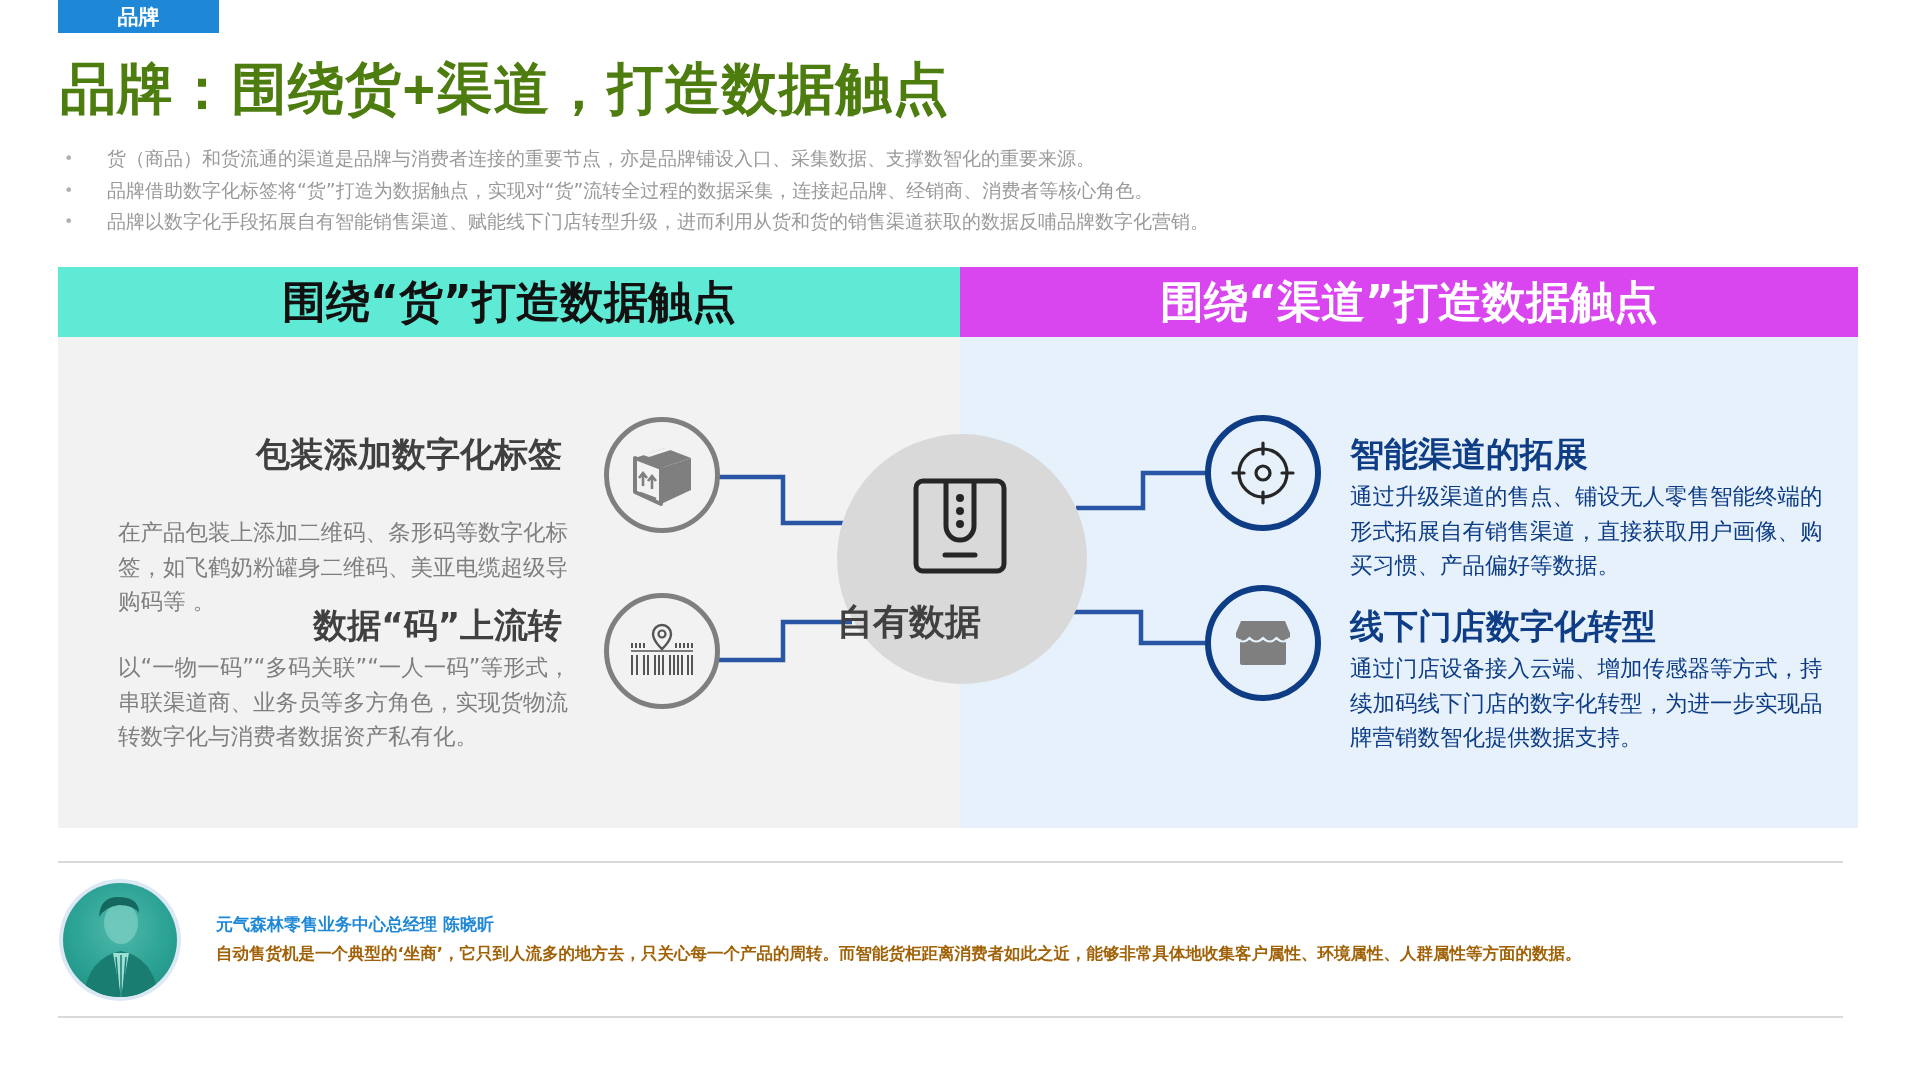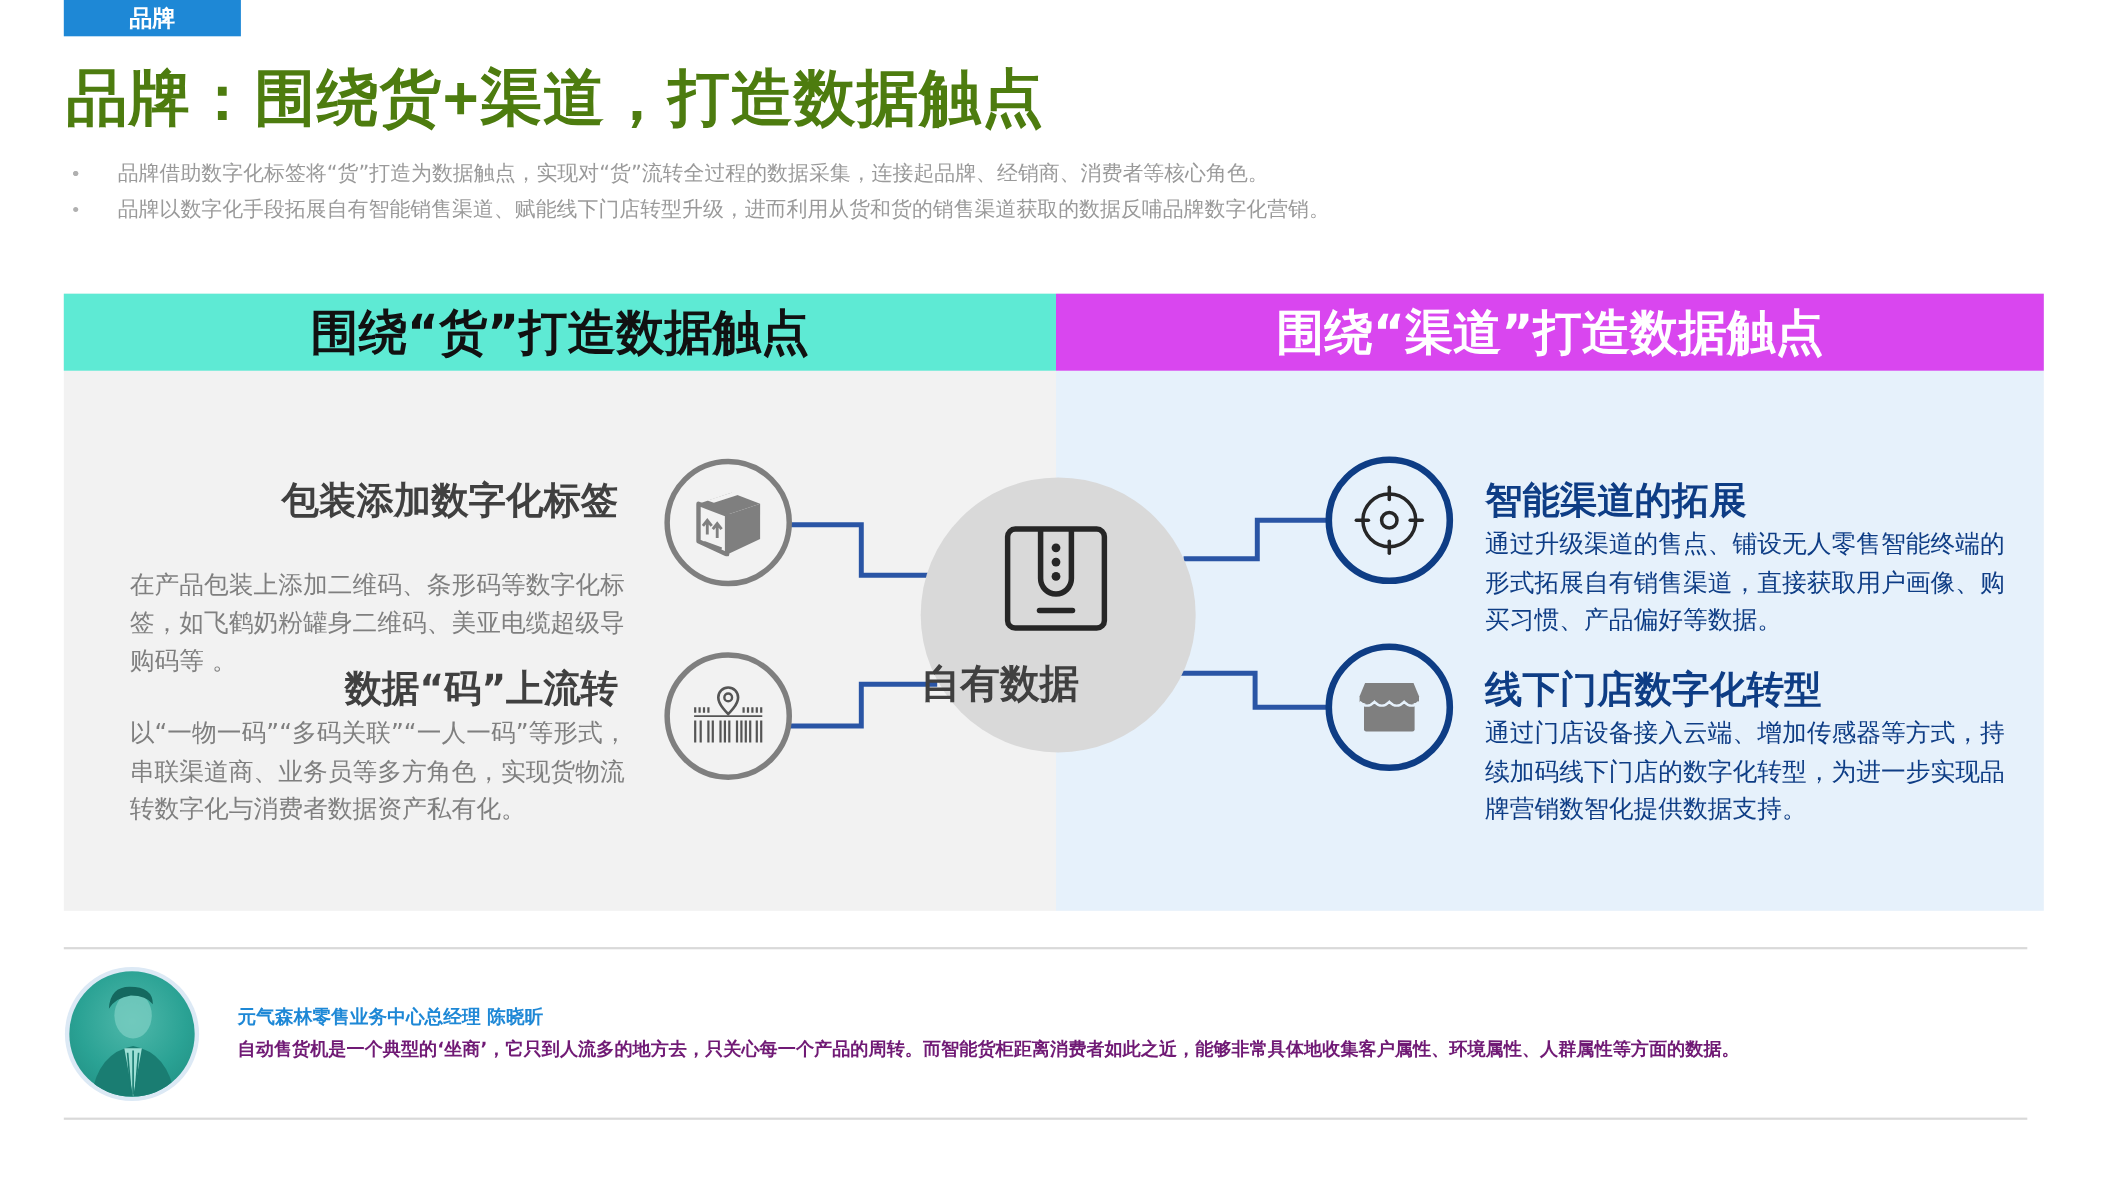--- a/index.html
+++ b/index.html
@@ -17,48 +17,48 @@
   .panel-left { position: absolute; left: 58px; top: 267px; width: 902px; height: 561px; background: #f2f2f2; }
   .panel-right { position: absolute; left: 960px; top: 267px; width: 898px; height: 561px; background: #e6f1fb; }
   .hdr-left { position: absolute; left: 58px; top: 267px; width: 902px; height: 70px; background: #5eead4;
               display: flex; align-items: center; justify-content: center; font-size: 44px; font-weight: bold; color: #111; white-space: nowrap; }
   .hdr-right { position: absolute; left: 960px; top: 267px; width: 898px; height: 70px; background: #d946ef;
                display: flex; align-items: center; justify-content: center; font-size: 44px; font-weight: bold; color: #fff; white-space: nowrap; }
 
   .feat-title-l { position: absolute; right: 1358px; font-size: 34px; font-weight: bold; color: #404040; white-space: nowrap; text-align: center; }
   .feat-desc-l { position: absolute; left: 118px; width: 460px; font-size: 22.5px; color: #7f7f7f; line-height: 34.5px; }
   .feat-title-r { position: absolute; left: 1350px; font-size: 34px; font-weight: bold; color: #0e3d85; white-space: nowrap; }
-  .feat-desc-r { position: absolute; left: 1350px; width: 480px; font-size: 22.5px; color: #0e3d85; line-height: 34.5px; font-family: Liberation Mono, monospace; }
+  .feat-desc-r { position: absolute; left: 1350px; width: 480px; font-size: 22.5px; color: #0e3d85; line-height: 34.5px; }
 
   .icon-circle { position: absolute; width: 116px; height: 116px; border-radius: 50%; display: flex; align-items: center; justify-content: center; }
   .icon-circle.gray { border: 5px solid #7f7f7f; background: #f2f2f2; }
   .icon-circle.navy { border: 6px solid #0e3d85; background: #e6f1fb; }
 
   .center-circle { position: absolute; left: 837px; top: 434px; width: 250px; height: 250px; border-radius: 50%; background: #d9d9d9; }
   .center-icon { position: absolute; left: 913px; top: 478px; }
   .center-label { position: absolute; left: 837px; width: 250px; top: 598px; text-align: left; font-size: 36px; font-weight: bold; color: #404040; white-space: nowrap; }
 
   .connectors { position: absolute; left: 0; top: 0; }
 
   .rule { position: absolute; left: 58px; width: 1785px; height: 2px; background: #d9d9d9; }
   .avatar { position: absolute; left: 59px; top: 879px; width: 122px; height: 122px; border-radius: 50%;
             background: #dce9f5; padding: 4px; }
   .avatar-inner { width: 100%; height: 100%; border-radius: 50%; background: radial-gradient(circle at 50% 40%, #4fb8aa 0%, #2aa294 55%, #1e8a7e 100%); overflow: hidden; position: relative; }
   .quote-name { position: absolute; left: 216px; top: 913px; font-size: 17px; font-weight: bold; color: #1e88d6; white-space: nowrap; }
-  .quote-text { position: absolute; left: 216px; top: 943px; font-size: 16.5px; font-weight: bold; color: #701a75; white-space: nowrap; }
+  .quote-text { position: absolute; left: 216px; top: 943px; font-size: 16.5px; font-weight: bold; color: #a16207; white-space: nowrap; }
 </style>
 </head>
 <body>
 
 <div class="tag">品牌</div>
 
 <h1 class="page-title">品牌：围绕货+渠道，打造数据触点</h1>
 
 <ul class="bullets">
-  <li><span class="dot">•</span></li>
+  <li><span class="dot">•</span><span>货（商品）和货流通的渠道是品牌与消费者连接的重要节点，亦是品牌铺设入口、采集数据、支撑数智化的重要来源。</span></li>
   <li><span class="dot">•</span><span>品牌借助数字化标签将“货”打造为数据触点，实现对“货”流转全过程的数据采集，连接起品牌、经销商、消费者等核心角色。</span></li>
   <li><span class="dot">•</span><span>品牌以数字化手段拓展自有智能销售渠道、赋能线下门店转型升级，进而利用从货和货的销售渠道获取的数据反哺品牌数字化营销。</span></li>
 </ul>
 
 <div class="panel-left"></div>
 <div class="panel-right"></div>
 <div class="hdr-left">围绕“货”打造数据触点</div>
 <div class="hdr-right">围绕“渠道”打造数据触点</div>
 
 <svg class="connectors" width="1920" height="1080">

